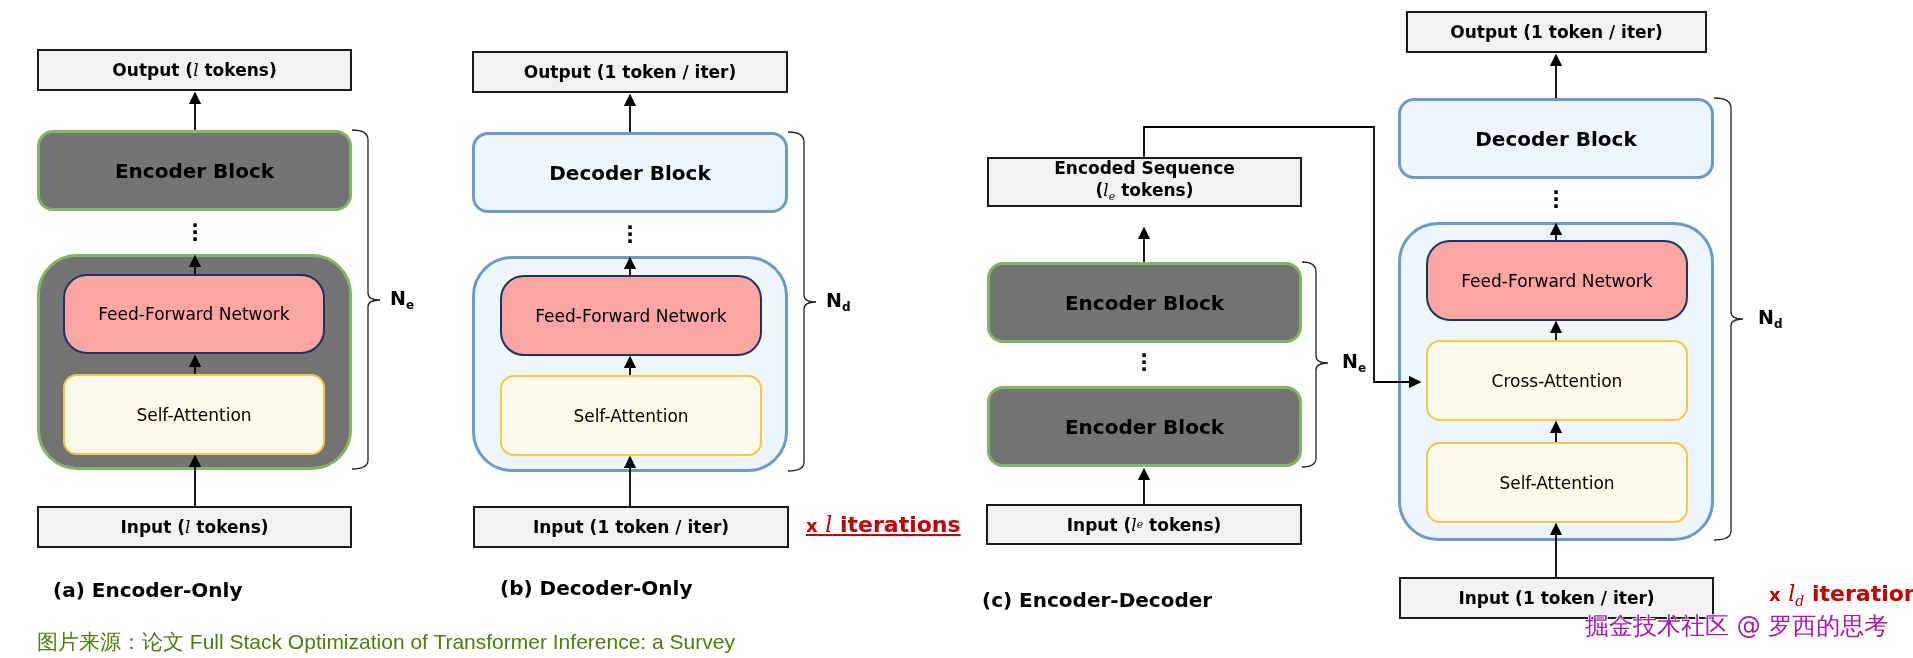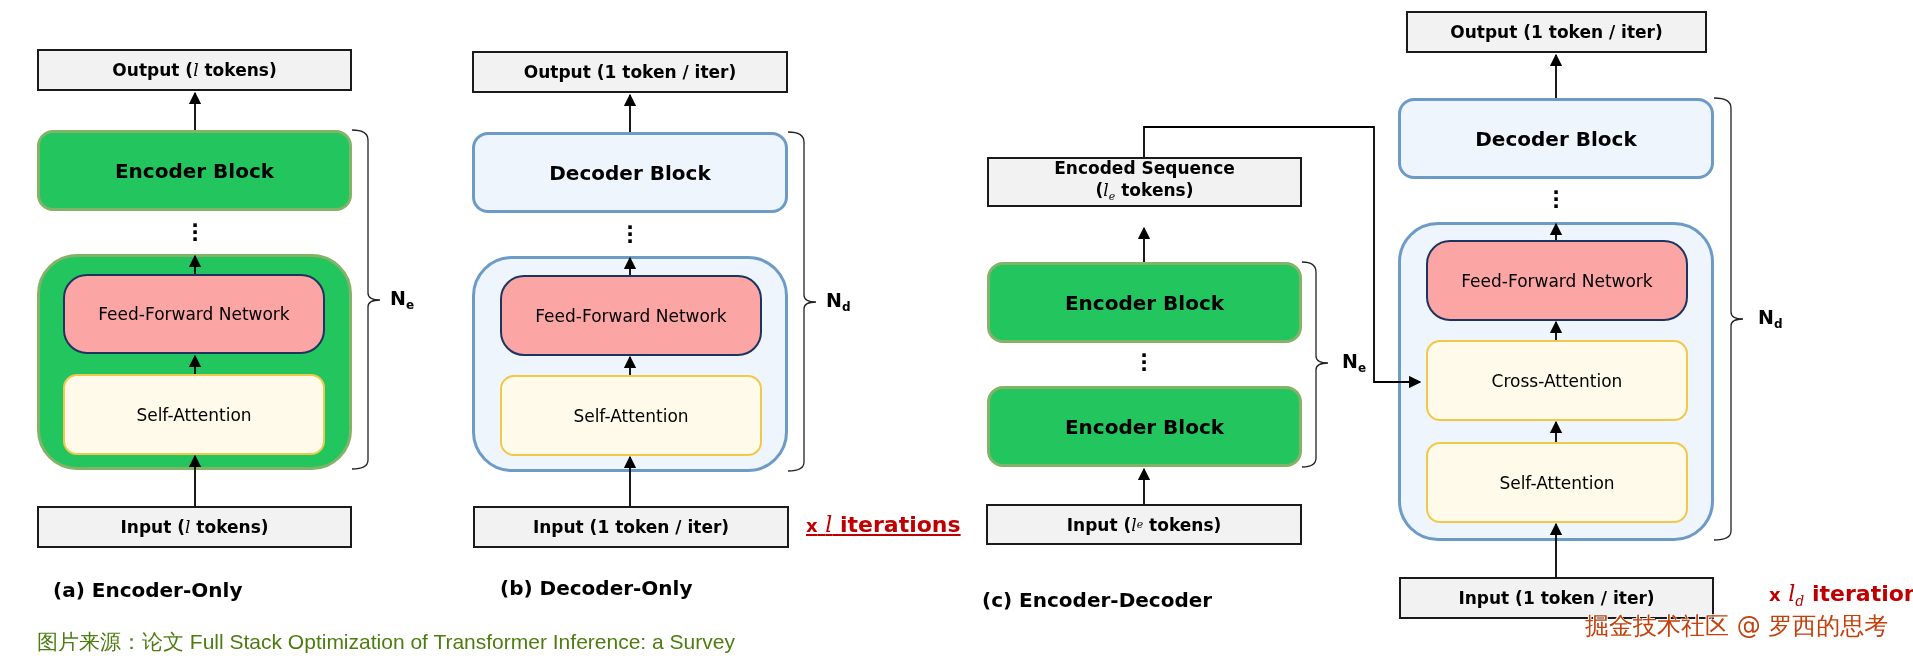--- a/index.html
+++ b/index.html
@@ -1,38 +1,38 @@
 <!DOCTYPE html>
 <html><head>
 <meta charset="utf-8">
 <style>
   html, body { margin:0; padding:0; background:#ffffff; }
   body { width:1913px; height:658px; position:relative; overflow:hidden;
          font-family:"DejaVu Sans", sans-serif; color:#000; }
   .abs { position:absolute; box-sizing:border-box; }
   .io { background:#f2f2f2; border:2px solid #1a1a1a; display:flex; align-items:center; justify-content:center;
         font-weight:bold; font-size:17px; }
-  .enc { background:#22c55e; border:3px solid #82b366; border-radius:16px; }
+  .enc { background:#737373; border:3px solid #82b366; border-radius:16px; }
   .dec { background:#eef5fc; border:3px solid #6c9bc8; border-radius:16px; }
   .outer { border-radius:40px; }
   .blocktitle { display:flex; align-items:center; justify-content:center; font-weight:bold; font-size:20px; }
   .ffn { background:#fca5a5; border:2px solid #1d3461; border-radius:24px; display:flex; align-items:center; justify-content:center; font-size:17px; }
   .att { background:#fffaea; border:2px solid #f0c94a; border-radius:14px; display:flex; align-items:center; justify-content:center; font-size:17px; }
   .twoline { flex-direction:column; line-height:22px; }
   .caption { font-weight:bold; font-size:20px; white-space:nowrap; }
   .nlabel { font-weight:bold; font-size:19px; white-space:nowrap; }
   .nlabel sub { font-size:12px; vertical-align:-4px; }
   .iter { color:#c00000; font-weight:bold; font-size:22px; white-space:nowrap; }
   .iter .x { font-size:18px; }
   .iter .mathvar { font-family:"DejaVu Serif", serif; font-style:italic; font-weight:normal; }
   .iter sub { font-size:14px; font-family:"DejaVu Serif", serif; font-style:italic; font-weight:normal; }
   .mathvar { font-family:"DejaVu Serif", serif; font-style:italic; font-weight:normal; }
   .mathsub { font-family:"DejaVu Serif", serif; font-style:italic; font-weight:normal; font-size:11px; vertical-align:-4px; }
   .source { font-family:"Liberation Sans", sans-serif; font-size:21px; color:#4d7c0f; white-space:nowrap; }
-  .watermark { font-family:"DejaVu Sans", sans-serif; font-size:24px; color:#c2410c; white-space:nowrap;
+  .watermark { font-family:"DejaVu Sans", sans-serif; font-size:24px; color:#a21caf; white-space:nowrap;
                text-shadow: 1px 1px 0 #fff, -1px -1px 0 #fff; }
   .dots { font-weight:bold; font-size:20px; line-height:7px; text-align:center; width:10px; }
   svg.overlay { position:absolute; left:0; top:0; }
 </style>
 </head>
 <body>
 
 <div class="abs io" style="left:37px;top:49px;width:315px;height:42px;text-align:center;">
   <span>Output (</span>
     <span class="mathvar">l</span>

